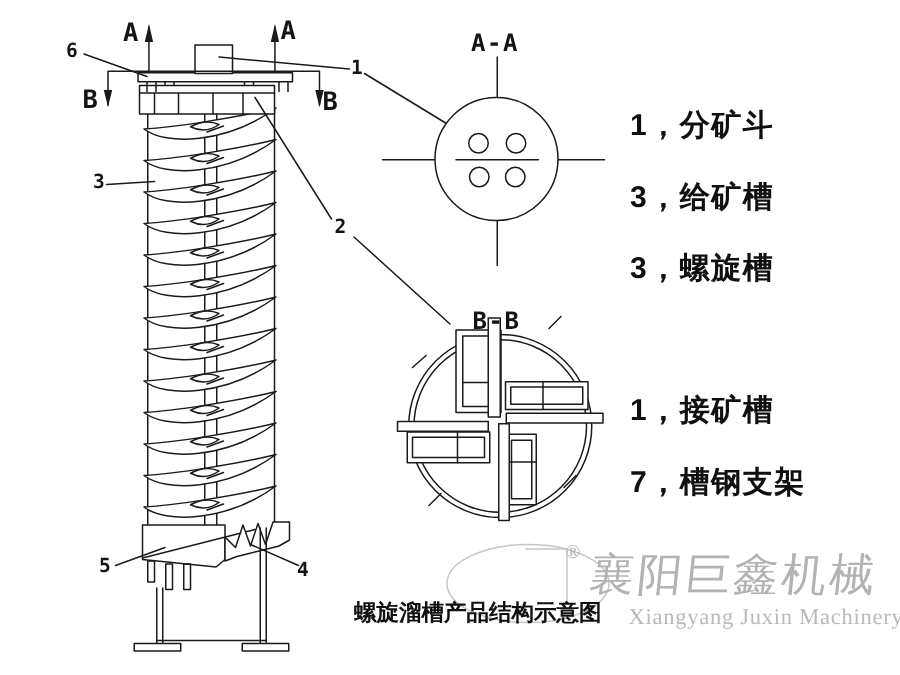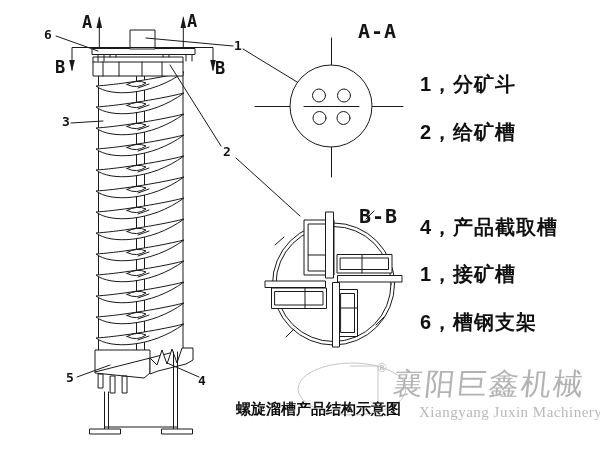--- a/index.html
+++ b/index.html
@@ -12,21 +12,21 @@
   .ln{stroke:#1a1a1a;fill:none;stroke-width:1;stroke-linejoin:round;stroke-linecap:round;}
   .lnw{stroke:#1a1a1a;fill:#ffffff;stroke-width:1;stroke-linejoin:round;}
   .ah{fill:#1a1a1a;stroke:none;}
   .gry{stroke:#c6c6c6;fill:none;stroke-width:1;}
   .lbl{
     position:absolute;color:#141414;z-index:3;
     font-family:"DejaVu Sans Mono", monospace;font-weight:bold;
     font-size:13px;line-height:1;white-space:nowrap;
   }
   .lbl.big{font-size:17px;}
-  .lbl.vtitle{font-size:20px;letter-spacing:1px;margin-left:44px;}
+  .lbl.vtitle{font-size:16px;letter-spacing:1px;}
   .parts{position:absolute;left:420px;top:0;width:178px;height:316px;z-index:3;}
   .part-item{
     position:absolute;left:0;white-space:nowrap;
     font-family:"Liberation Sans", sans-serif;
     font-weight:bold;font-size:20px;line-height:24px;
     color:#101010;letter-spacing:1px;
   }
   .caption{
     position:absolute;left:236px;top:396px;z-index:4;white-space:nowrap;
     font-family:"Liberation Sans", sans-serif;
@@ -183,19 +183,19 @@
 <span class="lbl" style="left:234px;top:39px">1</span>
 <span class="lbl" style="left:62px;top:115px">3</span>
 <span class="lbl" style="left:223px;top:145px">2</span>
 <span class="lbl" style="left:66px;top:371px">5</span>
 <span class="lbl" style="left:198px;top:374px">4</span>
 <span class="lbl vtitle" style="left:314px;top:21px">A-A</span>
 <span class="lbl vtitle" style="left:315px;top:206px">B-B</span>
 
 <div class="parts">
   <div class="part-item" style="top:72px">1，分矿斗</div>
-  <div class="part-item" style="top:120px">2，给矿槽</div>
-  <div class="part-item" style="top:215px">4，产品截取槽</div>
+  <div class="part-item" style="top:120px">3，给矿槽</div>
+  <div class="part-item" style="top:167px">3，螺旋槽</div>
   <div class="part-item" style="top:262px">1，接矿槽</div>
-  <div class="part-item" style="top:310px">6，槽钢支架</div>
+  <div class="part-item" style="top:310px">7，槽钢支架</div>
 </div>
 
 <div class="caption">螺旋溜槽产品结构示意图</div>
 
 </body></html>

